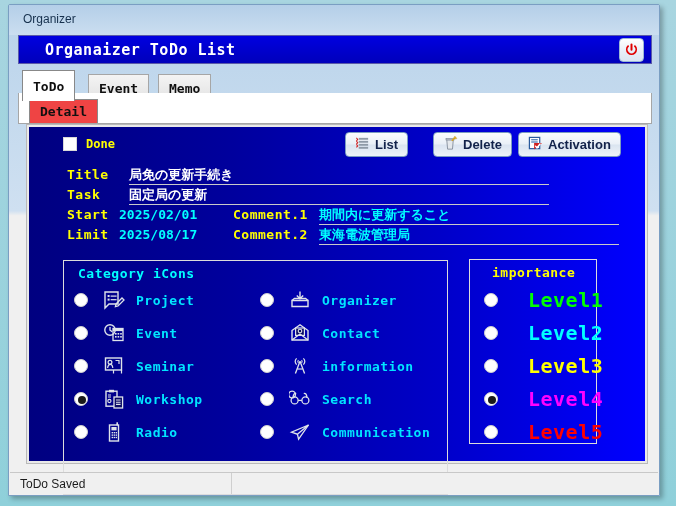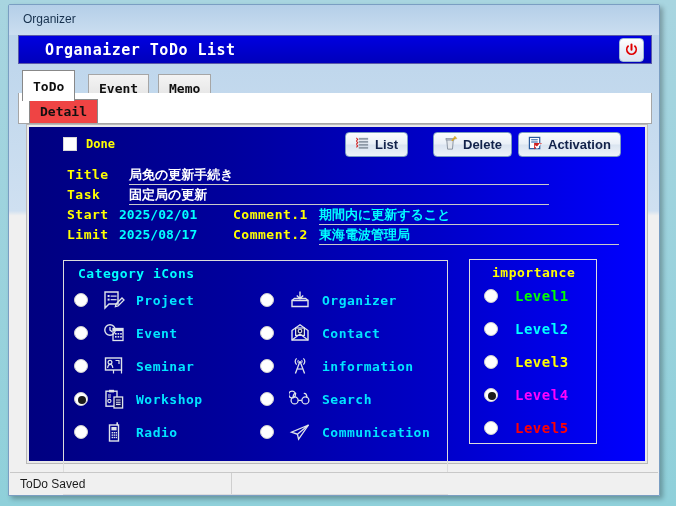--- a/index.html
+++ b/index.html
@@ -257,23 +257,23 @@
   }
   .rlabel {
     margin-left: 10px;
     font-family: "DejaVu Sans Mono", monospace;
     font-size: 13px; font-weight: bold;
     color: #00e5ff;
     white-space: nowrap;
     letter-spacing: 0.5px;
   }
   .imp-label {
-    margin-left: 17px;
-    font-family: "DejaVu Sans Mono", monospace;
-    font-size: 14px; font-weight: bold;
+    margin-left: 30px;
+    font-family: "DejaVu Sans Mono", monospace;
+    font-size: 20px; font-weight: bold;
     white-space: nowrap;
     letter-spacing: 0.5px;
   }
 
   
   .statusbar {
     position: absolute;
     left: 1px; bottom: 1px;
     width: calc(100% - 2px); height: 22px;
     background: #f0f0f0;

